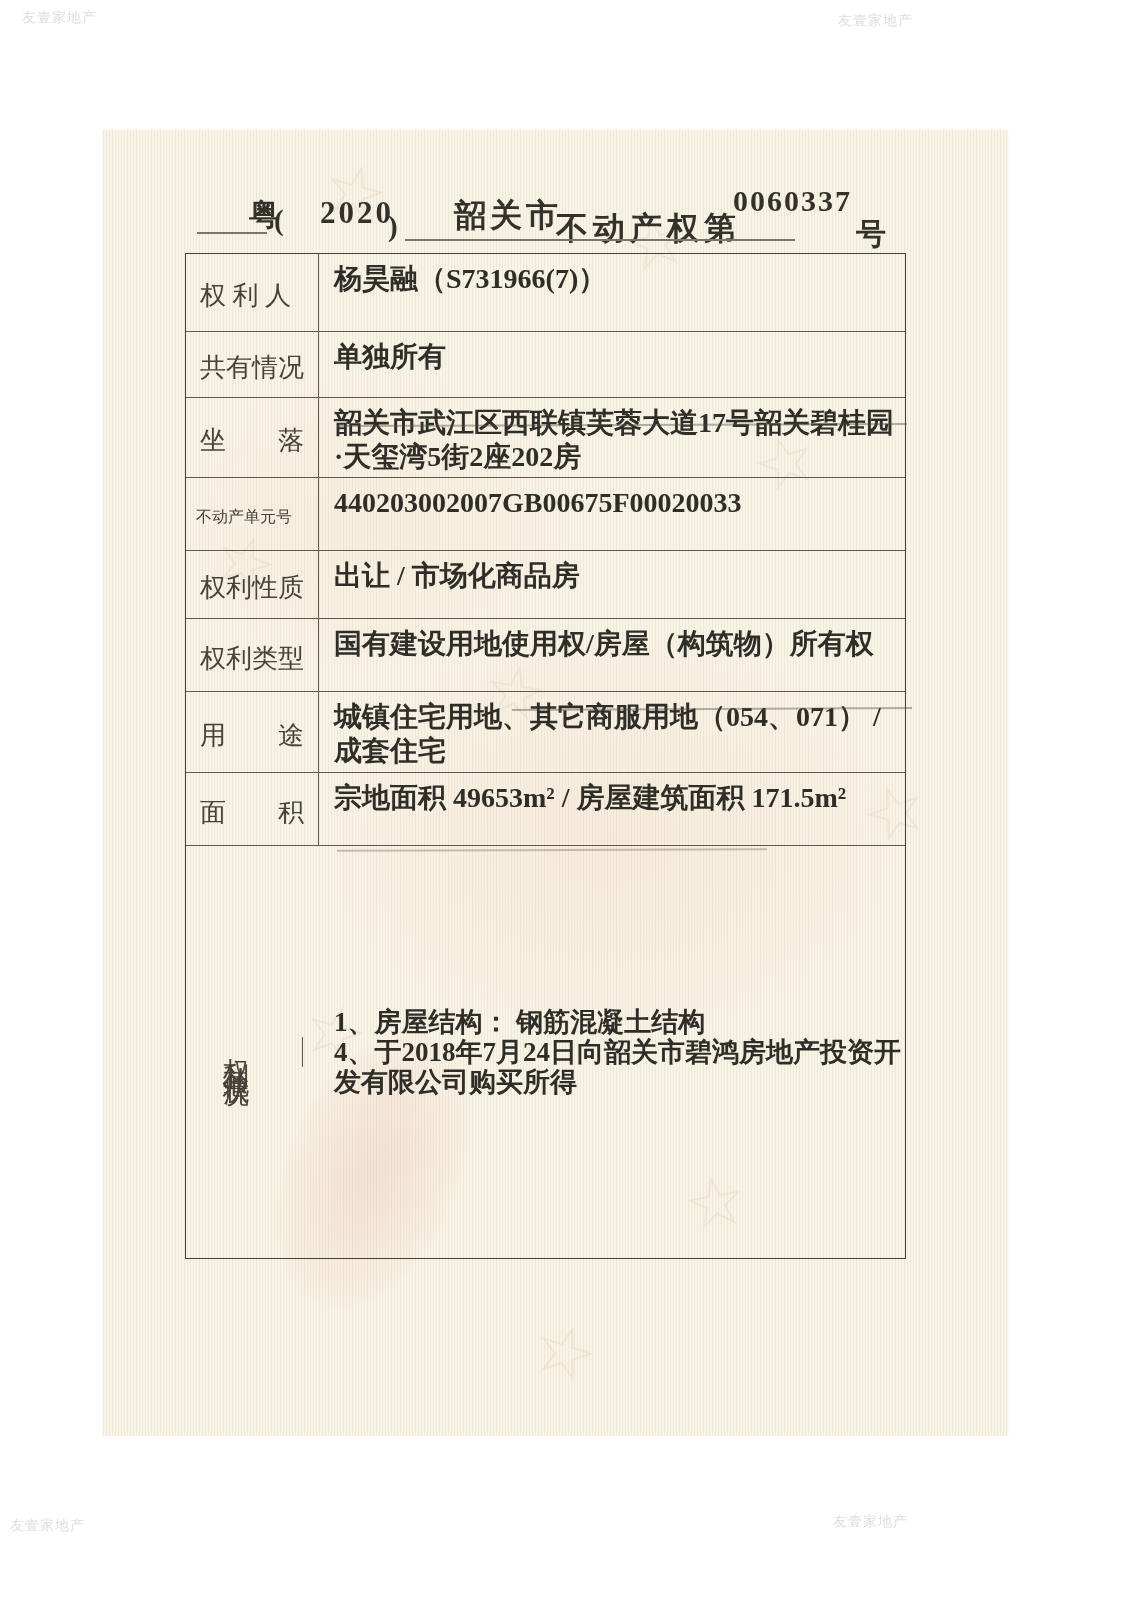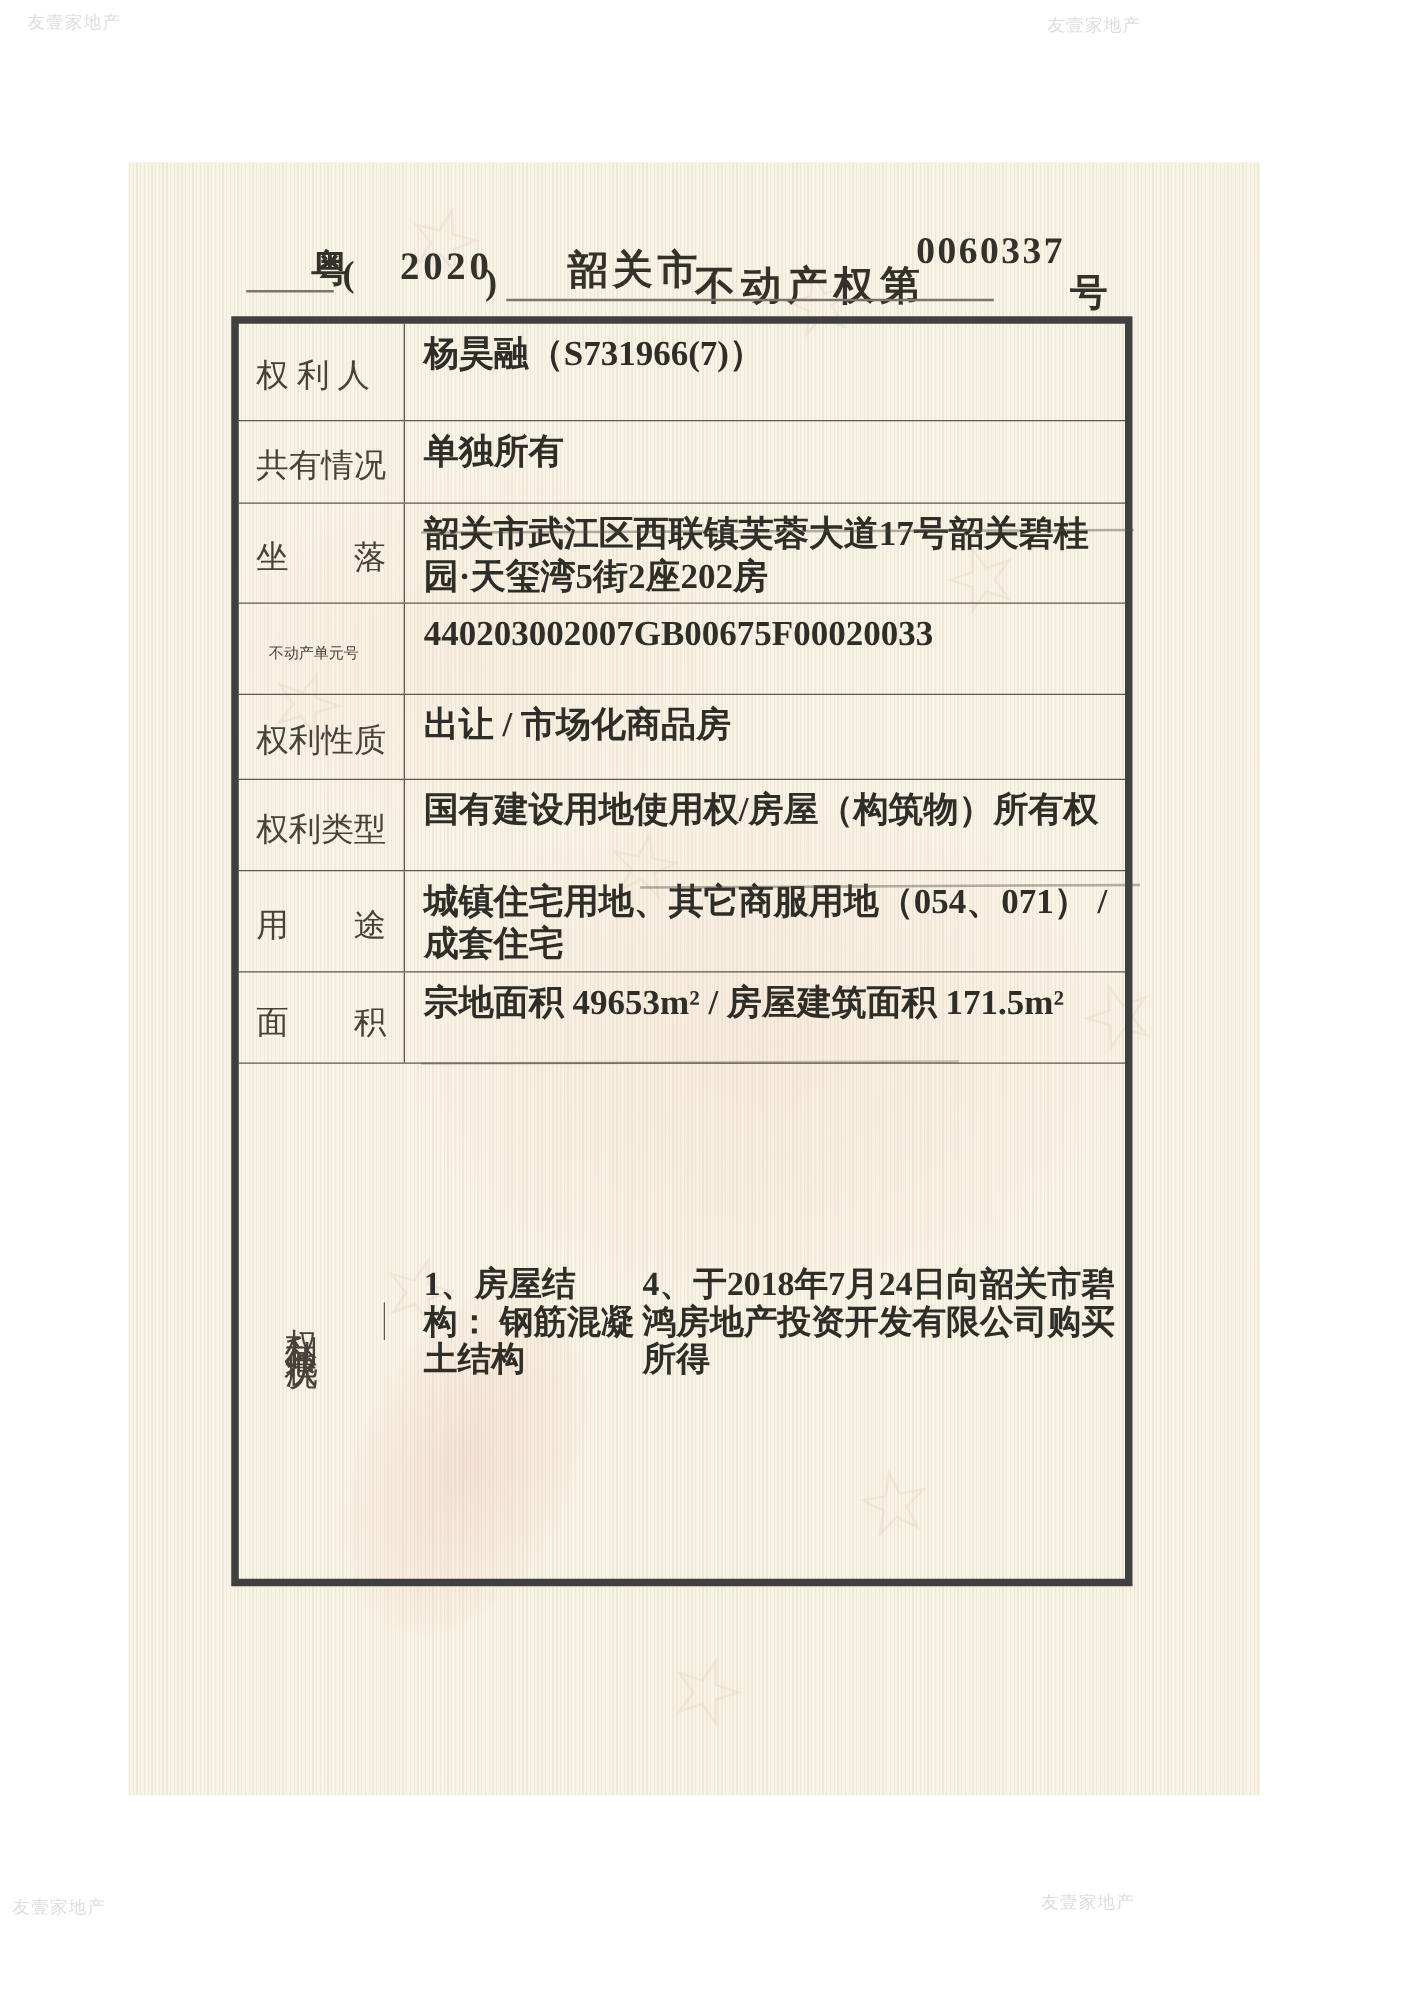--- a/index.html
+++ b/index.html
@@ -46,43 +46,43 @@
   .h-prefix   { left:556px; top:207px; font-size:32px; letter-spacing:5px; }
   .h-number   { left:733px; top:184px; font-size:30px; letter-spacing:2px; }
   .h-suffix   { left:856px; top:214px; font-size:30px; }
   .blank-line { position:absolute; height:2px; background:#7a756a; }
   .u1 { left:197px; top:232px; width:70px; }
   .u2 { left:405px; top:239px; width:390px; }
 
   
   .cert-table {
     position:absolute; left:185px; top:253px; width:721px;
-    border:6px solid #404040;
+    border:1px solid #404040;
     color:#2f2d28;
   }
   .trow { display:flex; border-bottom:1.5px solid #5d594f; }
   .trow:last-child { border-bottom:none; }
   .lbl {
     width:133px; border-right:1.5px solid #5d594f; flex-shrink:0;
     display:flex; align-items:center; padding:6px 0 0 14px;
     font-size:26px; font-weight:400; color:#46423a; white-space:nowrap;
   }
-  .lbl.small { font-size:12px; padding-left:24px; }
+  .lbl.small { font-size:16px; padding-left:10px; }
   .lbl.vertical {
     justify-content:center; padding:0;
     writing-mode:vertical-rl; text-orientation:upright;
     letter-spacing:5px; transform:translateX(-16px);
   }
   .cnt {
     flex:1; padding:8px 4px 0 15px;
     font-size:28px; font-weight:700; line-height:34px; color:#2f2d28;
   }
   .r9 .cnt { padding-top:1px; white-space:pre-line; line-height:37px; }
   .r10 { align-items:center; }
-  .r10 .cnt { padding-top:0; display:flex; flex-direction:row; justify-content:center; }
+  .r10 .cnt { padding-top:0; display:flex; flex-direction:column; justify-content:center; }
   .r10 .cnt div { font-size:27px; line-height:30px; font-weight:700; }
 
   
   .artifact { position:absolute; height:2px; background:rgba(82,77,66,0.42); }
   .a1 { left:337px; top:424px; width:570px; transform:rotate(-0.2deg); }
   .a2 { left:512px; top:708px; width:400px; transform:rotate(-0.3deg); }
   .a3 { left:337px; top:849px; width:430px; transform:rotate(-0.2deg); background:rgba(82,77,66,0.30); }
 </style>
 </head>
 <body>

